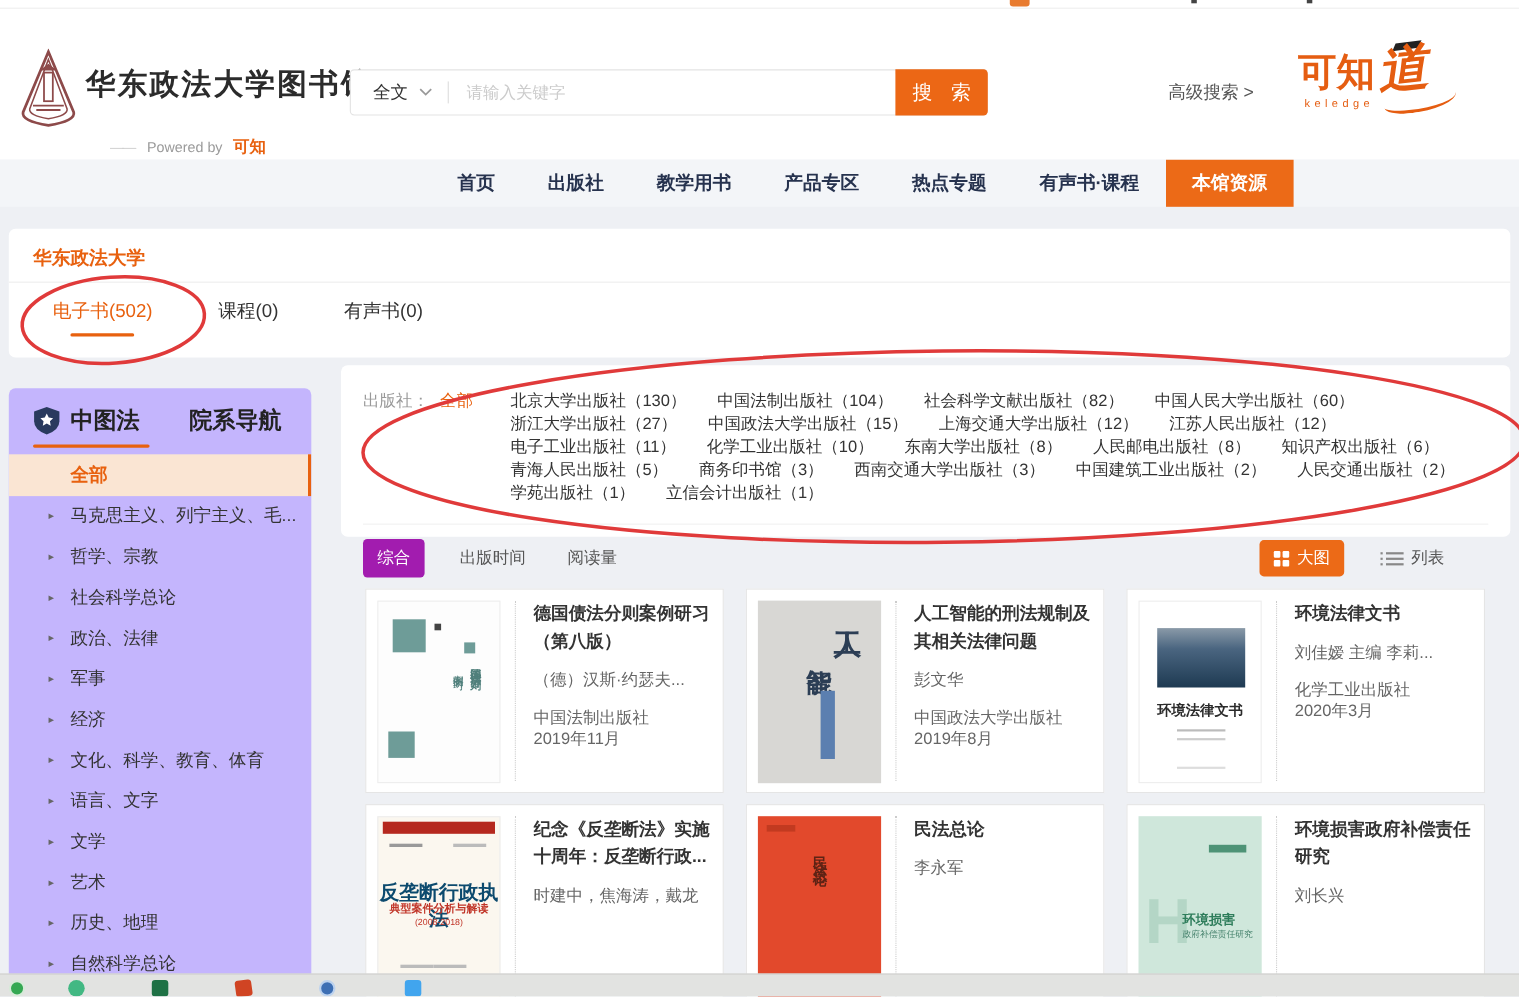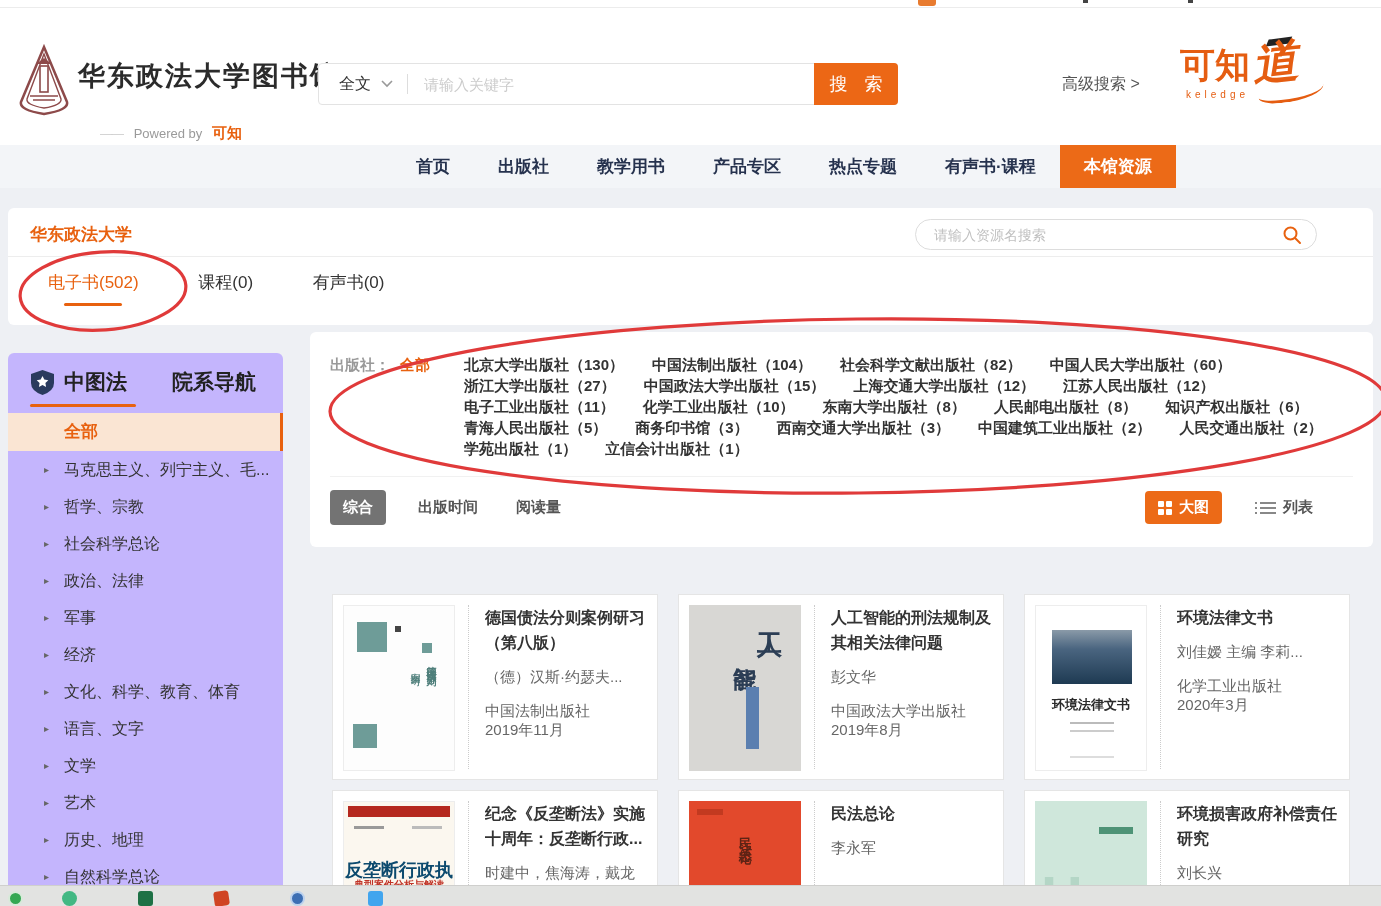--- a/index.html
+++ b/index.html
@@ -60,30 +60,30 @@
   .side-header { display:flex; align-items:center; padding:15px 0 0 22px; gap:9px; }
   .side-tab { font-size:21px; font-weight:bold; color:#222; cursor:pointer; }
   .side-tab.dim { margin-left:24px;padding-left:12px; }
   .side-underline { width:106px; height:3px; background:#e8610f; margin:8px 0 0 22px; border-radius:2px; }
   .side-items { margin-top:6px; }
   .side-item { height:37px; line-height:37px; padding-left:56px; font-size:16px; color:#333; position:relative; cursor:pointer; white-space:nowrap; overflow:hidden; }
   .side-item .arr { position:absolute; left:36px; top:0; font-size:10px; color:#666; }
   .side-item.active { height:38px; line-height:38px; background:#fae5d3; color:#e8610f; font-weight:bold; border-right:3px solid #e8610f; font-size:17px; }
   
   .main-col { margin-left:27px; width:1063px; }
-  .filter-panel { background:#fff; border-radius:6px; padding:22px 20px 0 20px; height:215px;font-weight:bold; }
+  .filter-panel { background:#fff; border-radius:6px; padding:22px 20px 0 20px; height:156px; }
   .pub-row { display:flex; font-size:15px; line-height:21px; }
   .pub-label { color:#999; white-space:nowrap; margin-right:10px; }
   .pub-all { color:#e8610f; white-space:nowrap; margin-right:34px; cursor:pointer; }
   .pub-list { flex:1; }
   .pub-line { line-height:21px; }
   .pub-item { display:inline-block; margin-right:28px; color:#333; cursor:pointer; }
   .sort-row { margin-top:17px; border-top:1px solid #f1f1f1; padding:13px 12px 0 0; display:flex; align-items:center; }
   .sort-opt { font-size:15px; color:#555; margin-right:38px; cursor:pointer; padding:8px 0; }
-  .sort-opt.active { background:#737373; color:#fff; border-radius:4px; padding:8px 13px; margin-right:32px; }
+  .sort-opt.active { background:#a21caf; color:#fff; border-radius:4px; padding:8px 13px; margin-right:32px; }
   .spacer { flex:1; }
   .view-btn { display:flex; align-items:center; gap:7px; font-size:15px; cursor:pointer; }
   .view-btn.big { background:#ec6a17; color:#fff; border-radius:4px; padding:7px 13px; }
   .view-btn.list { color:#555; margin-left:38px; margin-right:28px; }
   .grid-ico { display:grid; grid-template-columns:6px 6px; grid-template-rows:6px 6px; gap:2px; }
   .grid-ico i { background:#fff; border-radius:1px; }
   .list-ico { display:flex; flex-direction:column; gap:3px; }
   .list-ico i { width:16px; height:2px; background:#888; position:relative; }
   .list-ico i::before { content:''; position:absolute; left:-5px; top:0; width:2px; height:2px; background:#888; }
   
@@ -200,29 +200,20 @@
       </div>
       <div class="res-tab">
         <div>课程(0)</div>
         <div class="tab-underline"></div>
       </div>
       <div class="res-tab">
         <div>有声书(0)</div>
         <div class="tab-underline"></div>
       </div>
     </div>
-  <div class="res-search">
-    <input placeholder="请输入资源名搜索" style="">
-    <span class="mag">
-      <svg width="20" height="20" viewBox="0 0 20 20">
-        <circle cx="8.5" cy="8.5" r="6" fill="none" stroke="#e8610f" stroke-width="2"></circle>
-        <line x1="13" y1="13" x2="18" y2="18" stroke="#e8610f" stroke-width="2" stroke-linecap="round"></line>
-      </svg>
-    </span>
-  </div>
 </div>
 
 <div class="content">
 
   <div class="sidebar">
     <div class="side-header">
       <svg width="25" height="27" viewBox="0 0 25 27">
         <path d="M12.5 1 L24 5 V14 Q24 22 12.5 26 Q1 22 1 14 V5 Z" fill="#2a3a5e"></path>
         <path d="M12.5 7 l1.8 3.6 4 .6 -2.9 2.8 .7 4 -3.6 -1.9 -3.6 1.9 .7 -4 -2.9 -2.8 4 -.6 Z" fill="#fff"></path>
       </svg>

